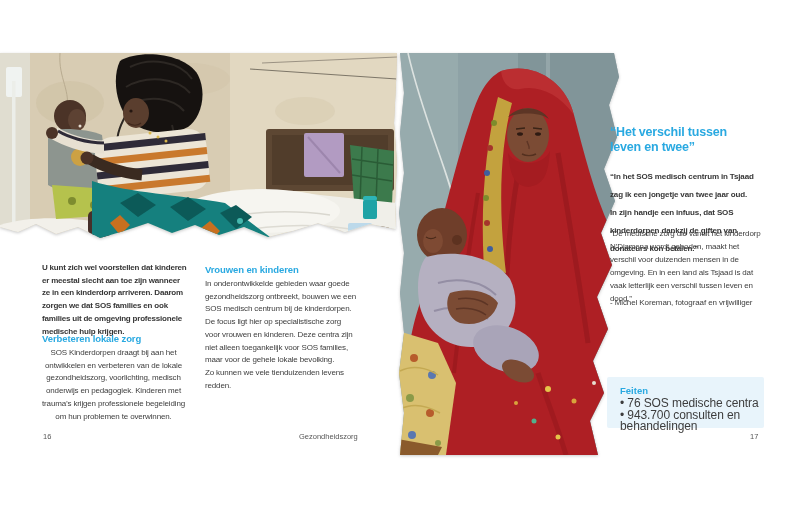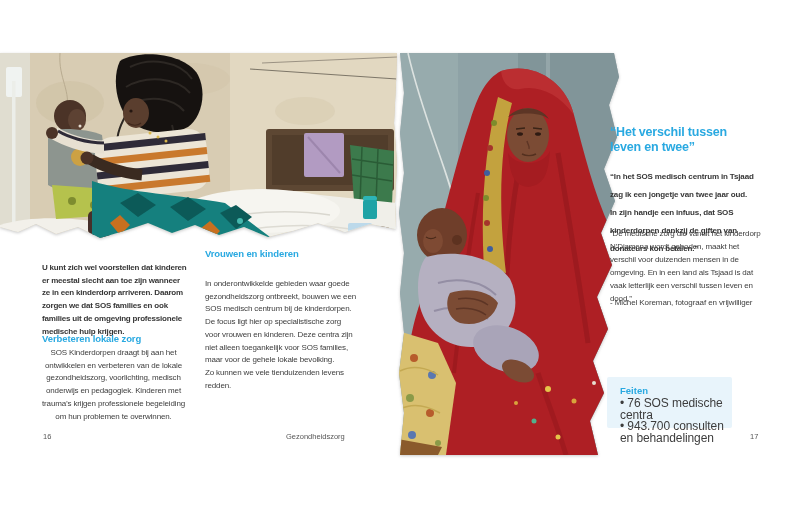--- a/index.html
+++ b/index.html
@@ -26,32 +26,32 @@
   }
   #left-photo svg,#right-photo svg{display:block;width:100%;height:100%;}
   
   .pre{white-space:pre;}
   .h1{left:42px;top:240px;font-size:13px;font-weight:bold;color:#29a9e1;letter-spacing:-0.2px;}
   .intro{left:42px;top:262px;font-size:8px;font-weight:bold;line-height:12.7px;letter-spacing:-0.2px;color:#363636;}
   .subhead{font-size:9.5px;font-weight:bold;color:#29a9e1;letter-spacing:-0.1px;}
   .body-sm{font-size:8px;line-height:12.7px;letter-spacing:-0.15px;color:#3d3d3d;}
   #sec1-title{left:42px;top:333px;}
   #sec1-body{left:42px;top:347px;text-align:center;}
-  #sec2-title{left:205px;top:248px;}
+  #sec2-title{left:205px;top:264px;}
   #sec2-body{left:205px;top:278px;}
   .h2{left:610px;top:125px;font-size:12.5px;font-weight:bold;color:#29a9e1;line-height:14.5px;letter-spacing:-0.2px;}
   #quote1{left:610px;top:168px;font-size:8px;font-weight:bold;line-height:18px;letter-spacing:-0.15px;color:#363636;}
   #quote2{left:610px;top:227px;font-size:8px;line-height:13px;letter-spacing:-0.15px;color:#3d3d3d;}
   #attribution{left:610px;top:298px;font-size:8px;letter-spacing:-0.1px;color:#3d3d3d;}
-  #facts-box{left:607px;top:377px;width:125px;height:51px;background:#e8f4fb;border-radius:2px;}
+  #facts-box{left:607px;top:377px;width:157px;height:51px;background:#e8f4fb;border-radius:2px;}
   #facts-title{margin:8px 0 2px 13px;font-size:9.5px;font-weight:bold;color:#29a9e1;}
   .facts-item{margin:0 0 0 13px;font-size:12px;line-height:11.5px;color:#3d3d3d;letter-spacing:-0.1px;}
   .footer{font-size:7.5px;color:#575757;}
   #pg16{left:43px;top:432px;}
-  #chapter{left:286px;top:432px;}
+  #chapter{left:299px;top:432px;}
   #pg17{left:750px;top:432px;}
 </style>
 </head>
 <body>
 
 <div id="canvas">
 
   <div class="torn-wrap abs" style="left:0;top:53px;width:397px;height:190px;">
     <div id="left-photo" class="abs" style="left:0;top:0;">
       <svg viewBox="0 0 397 190" preserveAspectRatio="none">

